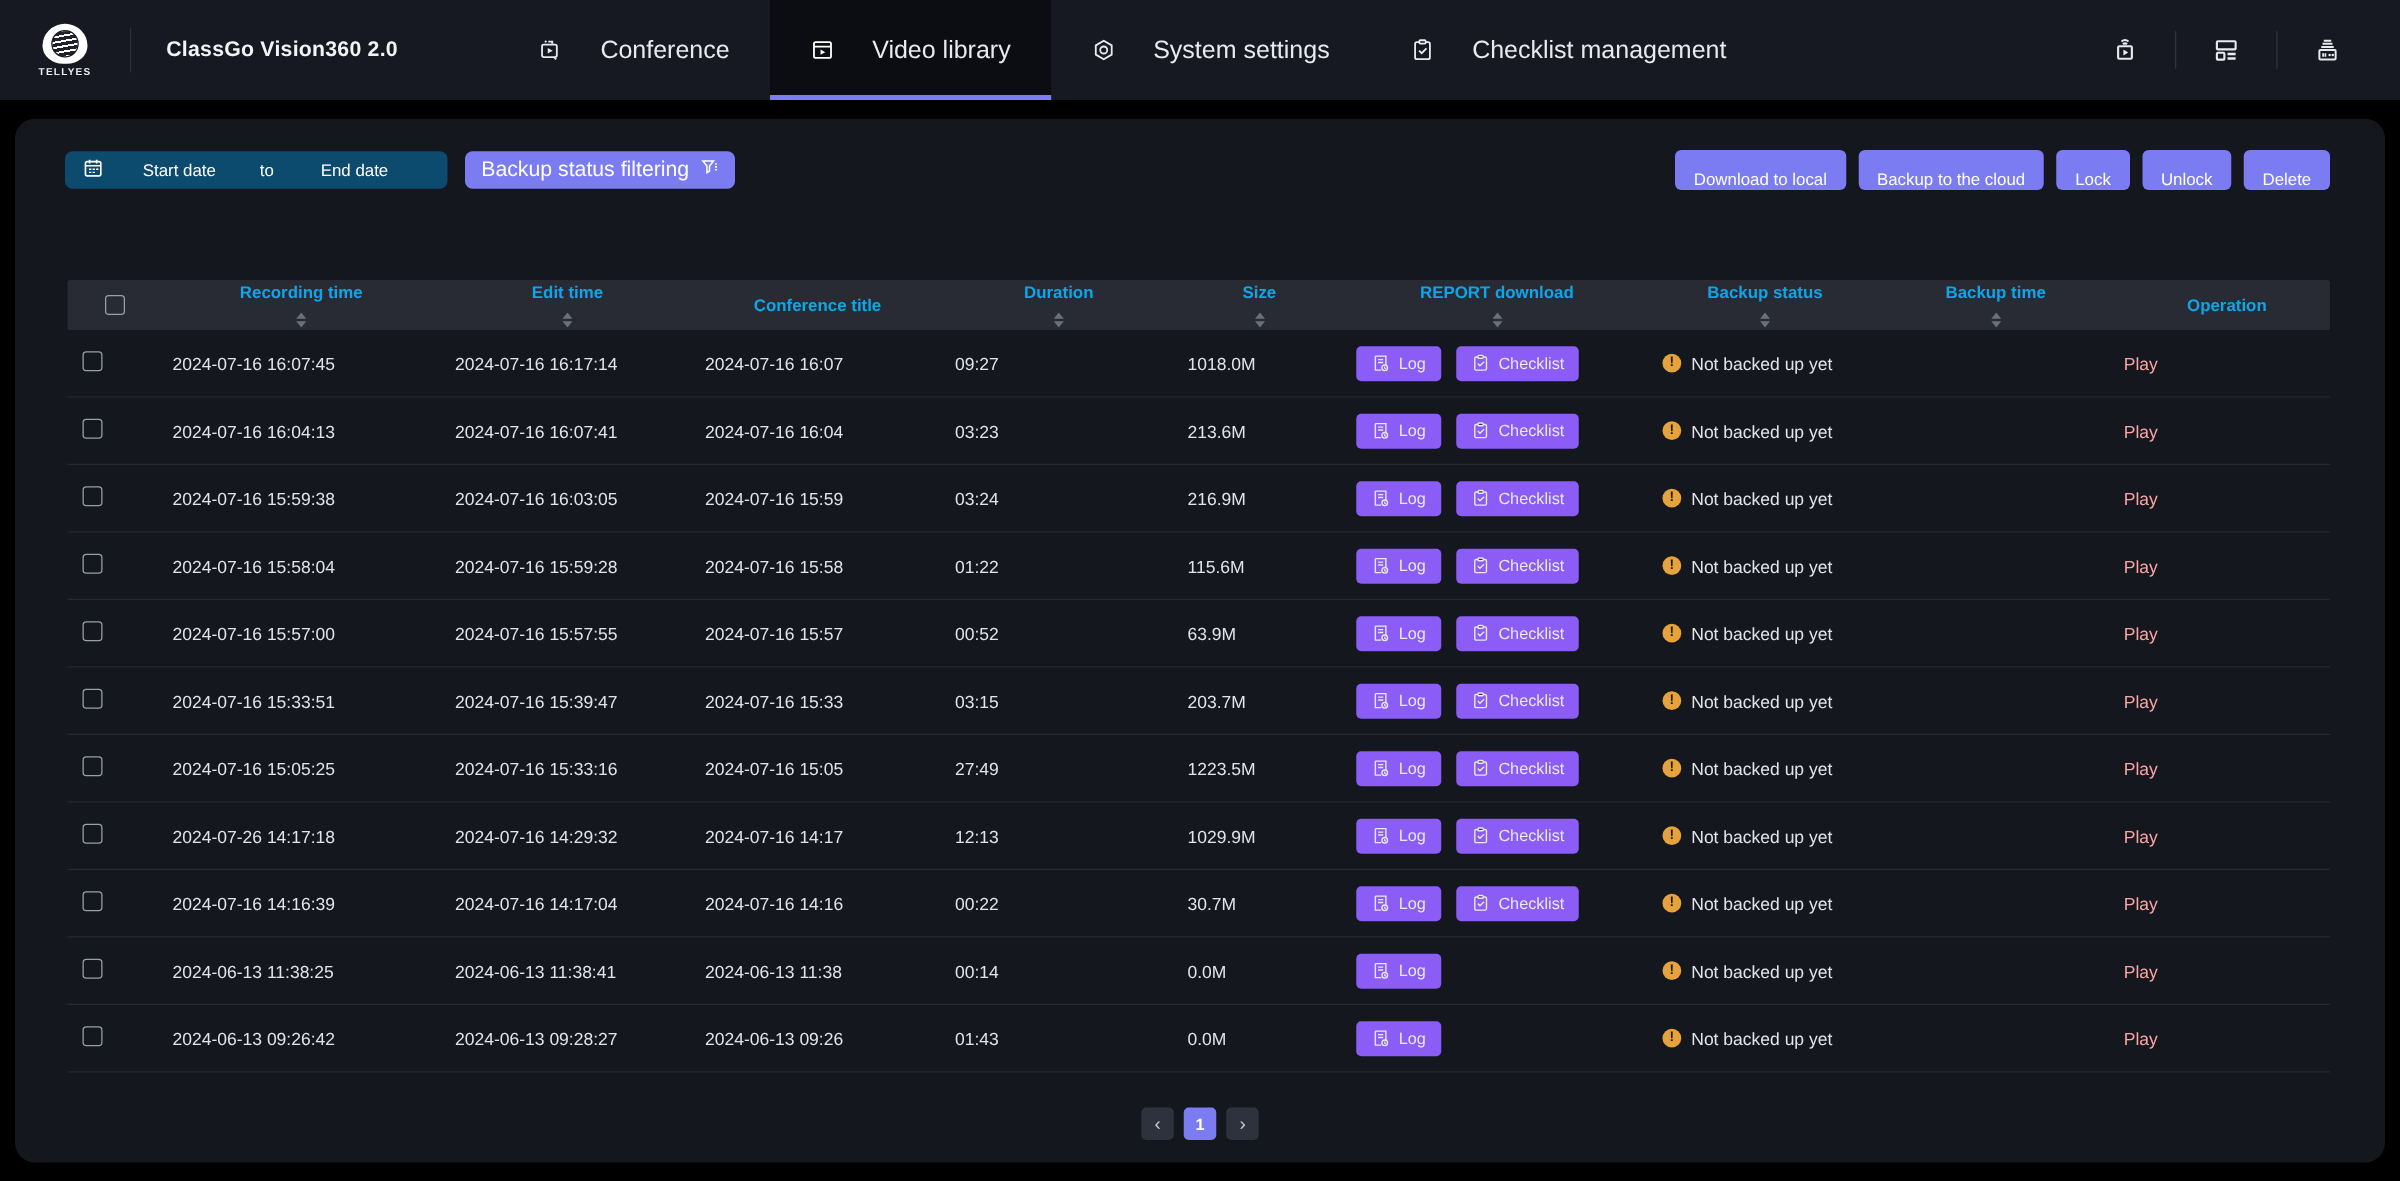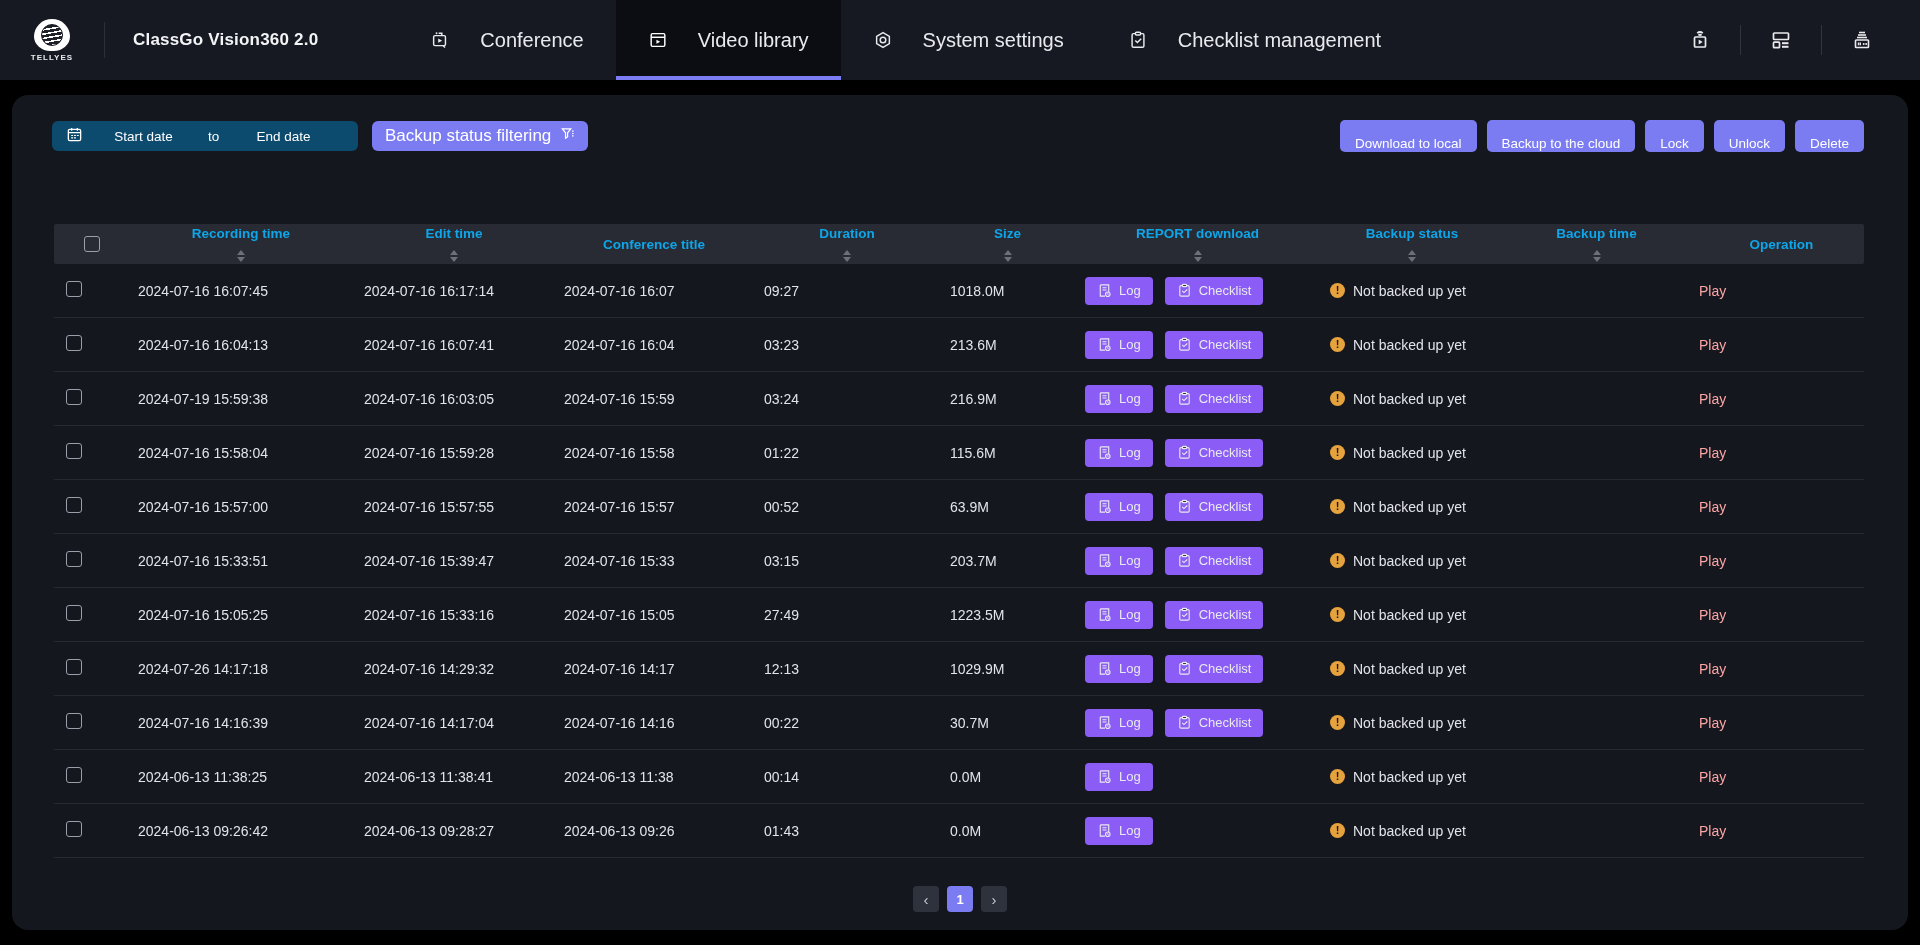--- a/index.html
+++ b/index.html
@@ -321,21 +321,21 @@
     <div class="cell c-status">
       <span class="warn-icon">!</span>
       <span>Not backed up yet</span>
     </div>
     <div class="cell"></div>
     <div class="cell"><a class="play">Play</a></div>
   </div>
 
   <div class="trow grid-cols">
     <div class="cell c-check"><span class="checkbox"></span></div>
-    <div class="cell">2024-07-19 15:59:38</div>
+    <div class="cell">2024-07-16 15:59:38</div>
     <div class="cell">2024-07-16 16:03:05</div>
     <div class="cell">2024-07-16 15:59</div>
     <div class="cell">03:24</div>
     <div class="cell">216.9M</div>
     <div class="cell c-report">
       <button class="dark-btn">
         <span>
           <svg width="15" height="15" viewBox="0 0 16 16" fill="none" stroke="#e8e9ed" stroke-width="1.2">
             <path d="M3.5 2 h9 v7.5"></path>
             <path d="M3.5 2 v12 h5"></path>

